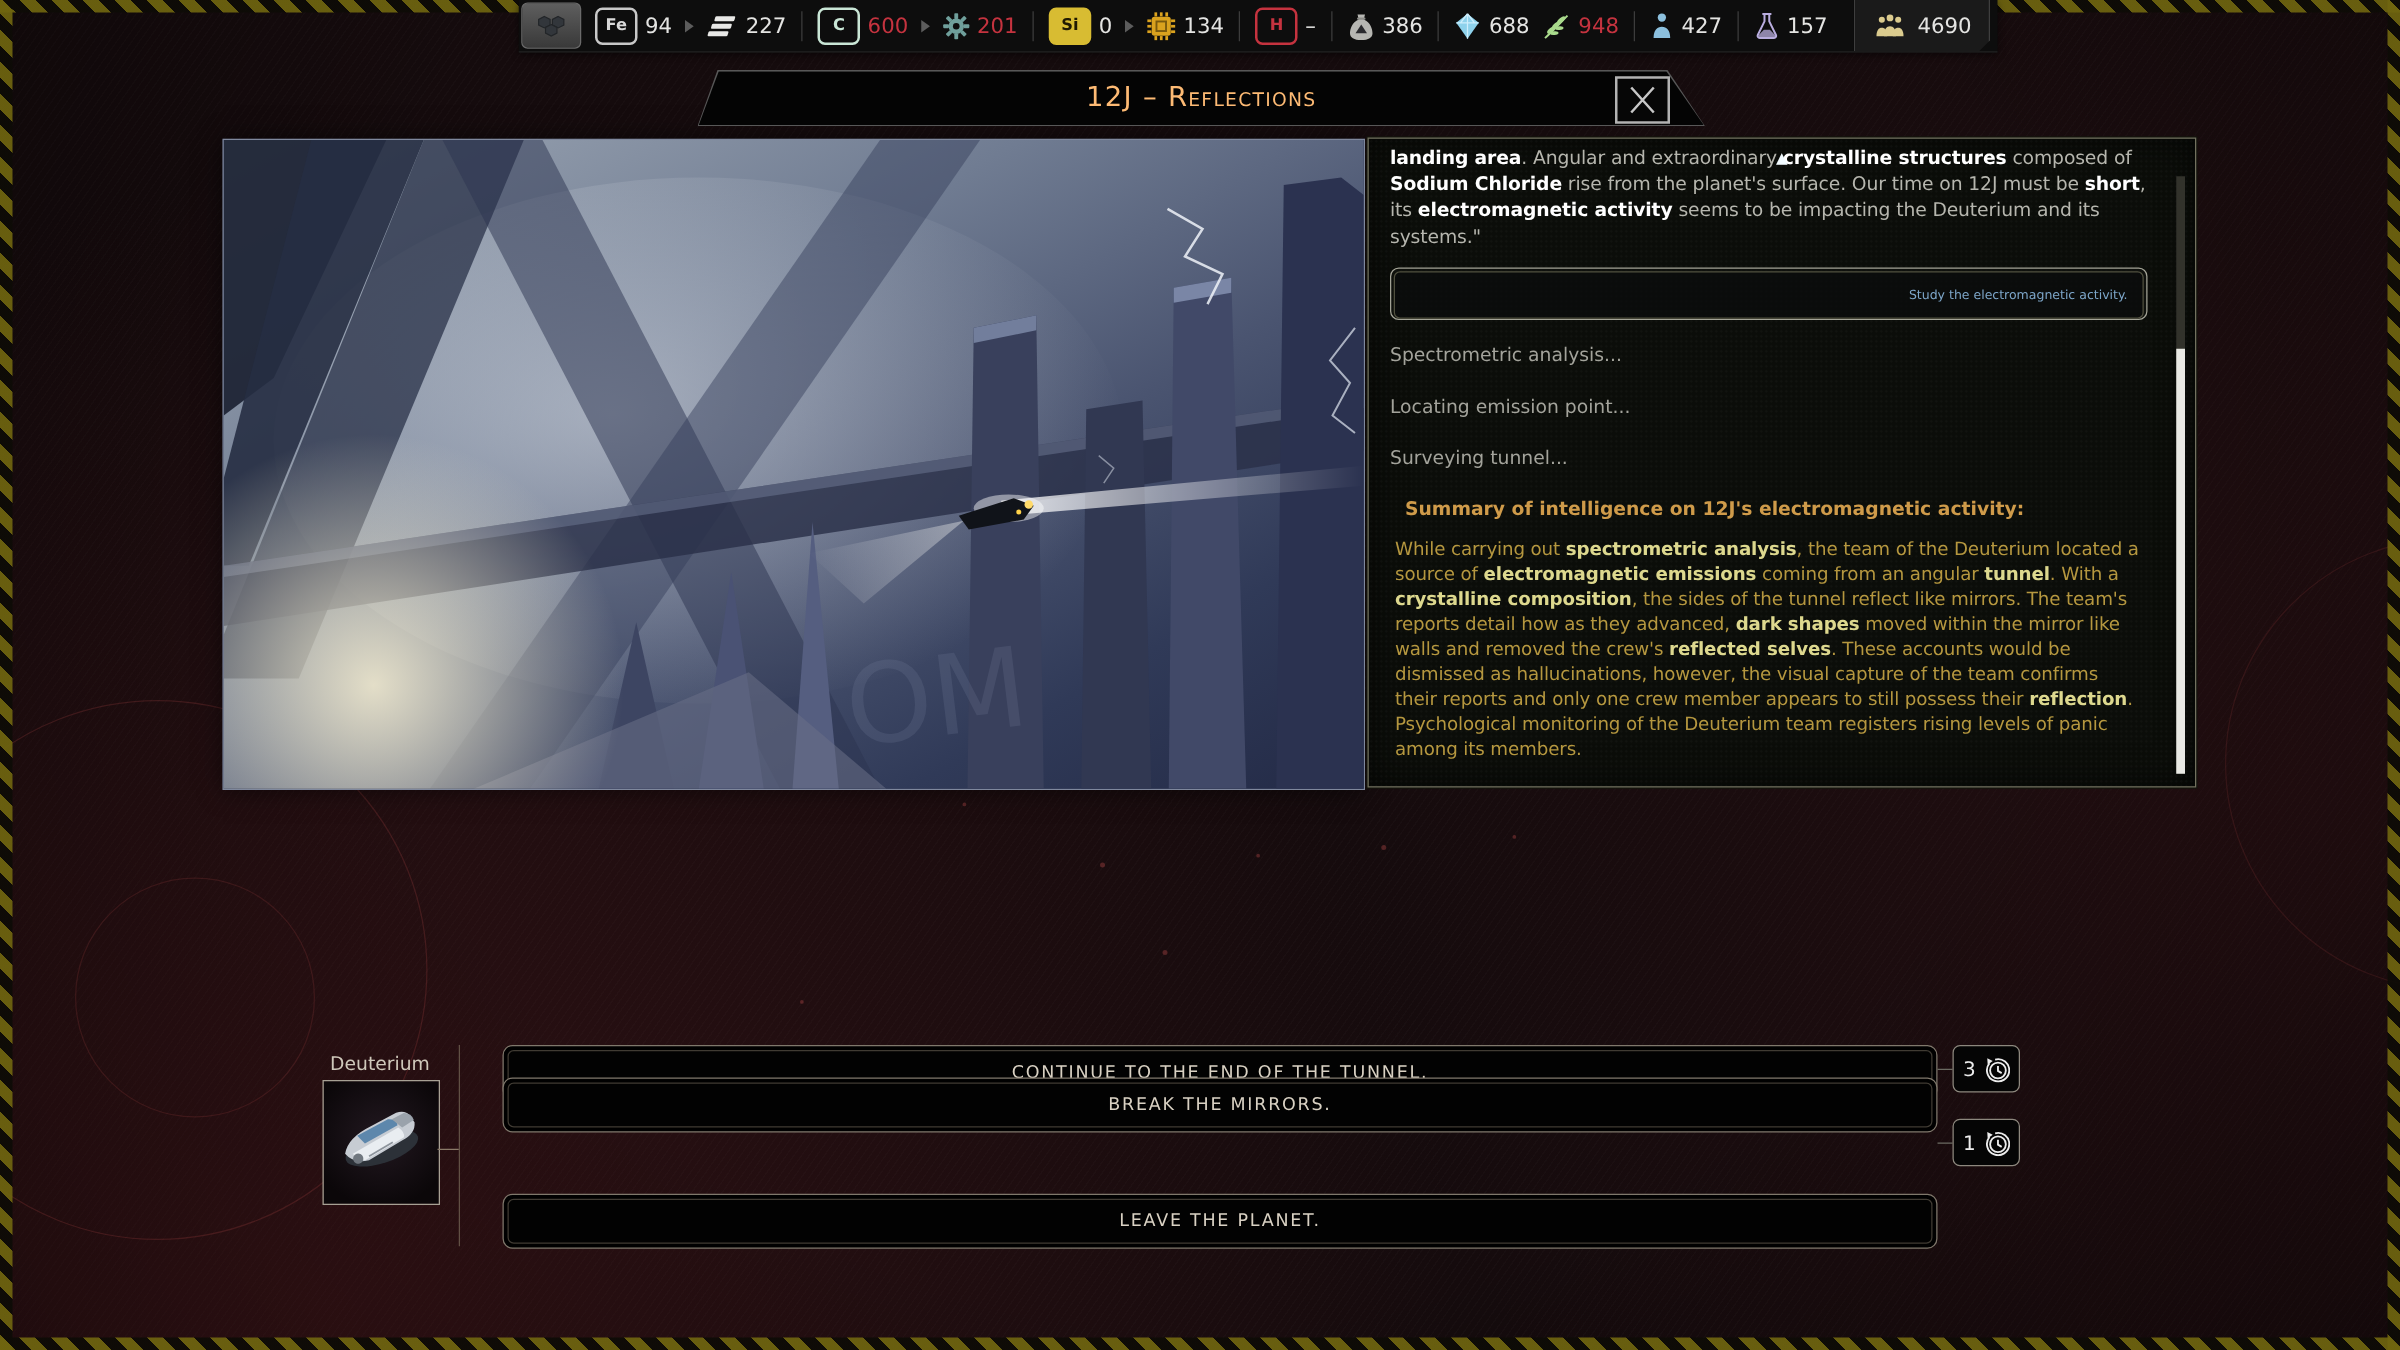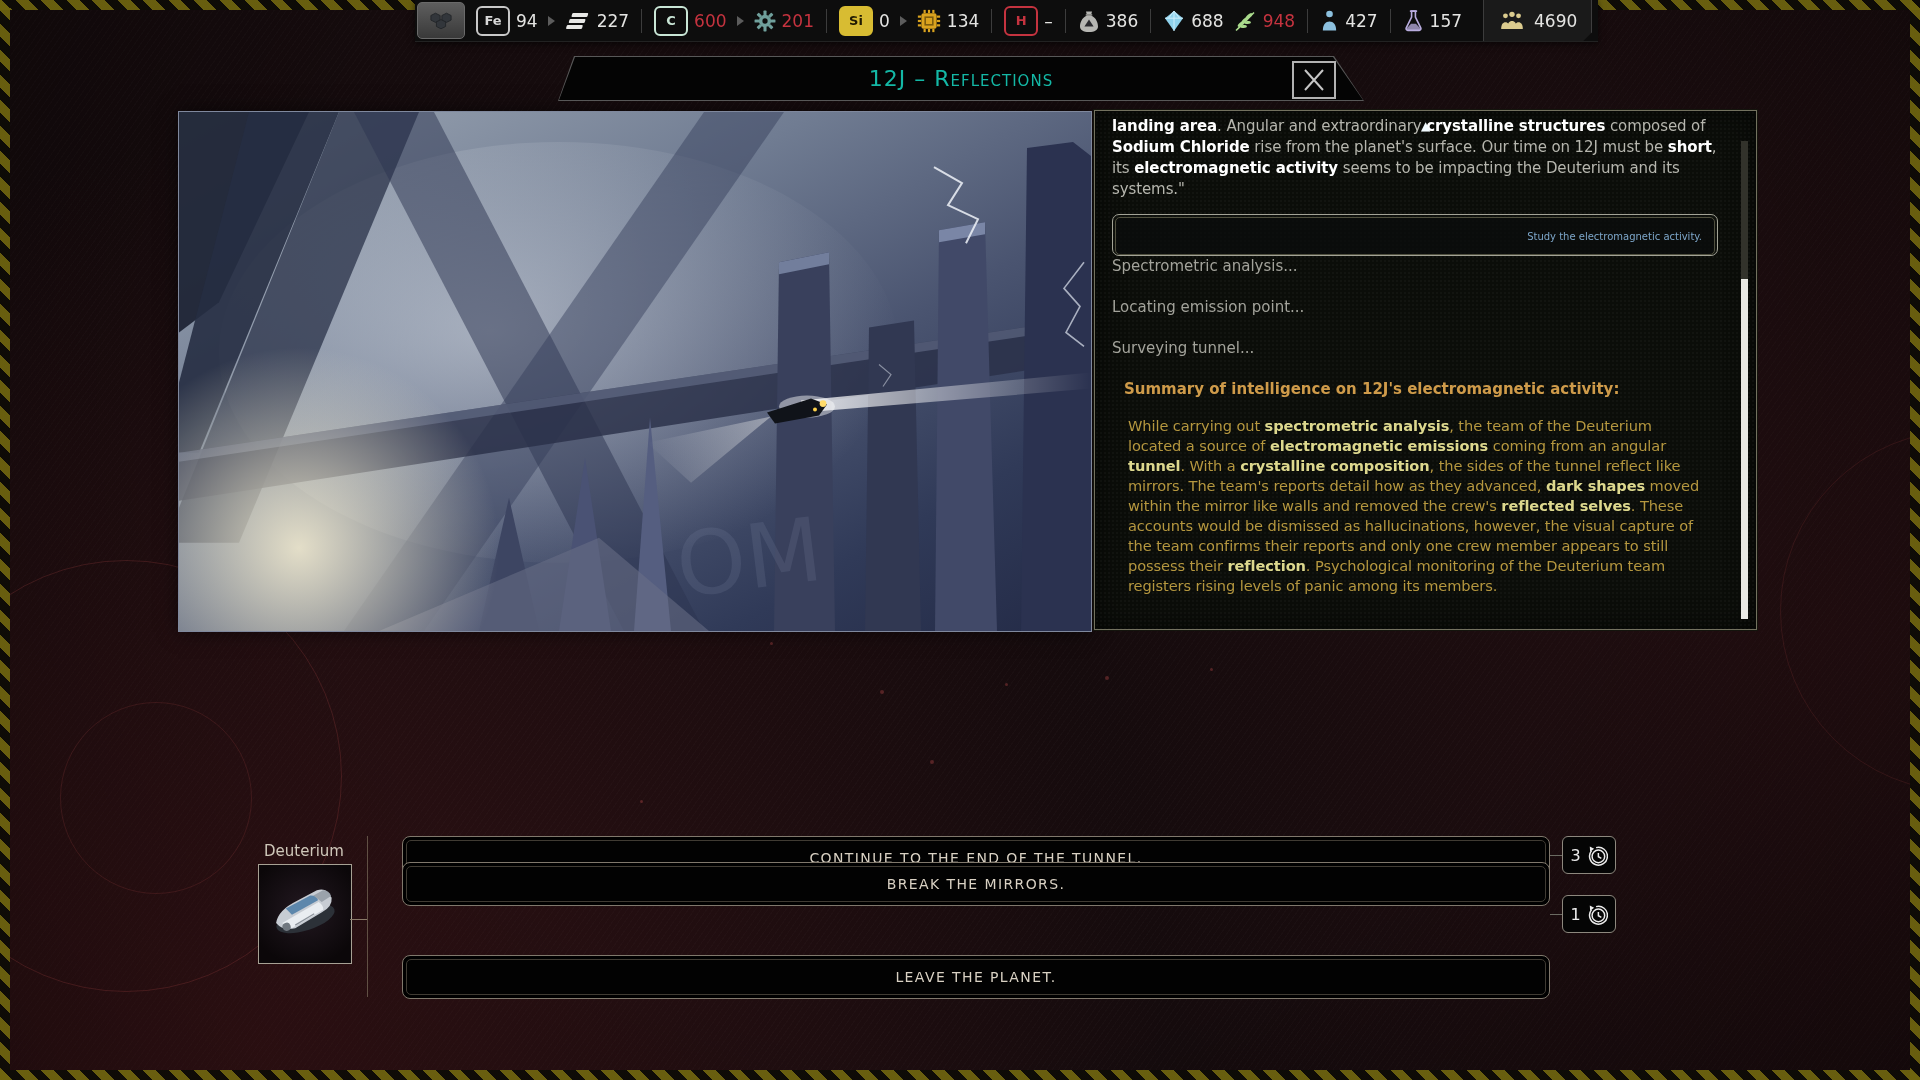--- a/index.html
+++ b/index.html
@@ -48,21 +48,21 @@
            background:#1a1a1a;border-left:1px solid #3e3e3e;border-right:1px solid #3e3e3e;
            clip-path:polygon(0 0,100% 0,100% calc(100% - 9px),calc(100% - 9px) 100%,0 100%);}
 
   
   #titlebar{position:absolute;left:558px;top:56px;width:806px;height:45px;z-index:9;}
   .tb-shape{position:absolute;inset:0;background:#585858;
             clip-path:polygon(16px 0,calc(100% - 30px) 0,100% 100%,0 100%);}
   .tb-fill{position:absolute;inset:1px;background:#040404;
            clip-path:polygon(16px 0,calc(100% - 30px) 0,100% 100%,0 100%);}
   .tb-title{position:absolute;inset:0;display:flex;align-items:center;justify-content:center;
-            font-variant:small-caps;letter-spacing:1px;font-size:22px;color:#14b8a6;}
+            font-variant:small-caps;letter-spacing:1px;font-size:22px;color:#fdba74;}
   .tb-close{position:absolute;right:28px;top:5px;width:40px;height:34px;border:2px solid #b2b2b2;
             background:#060606;display:flex;align-items:center;justify-content:center;cursor:pointer;}
 
   
   #art{position:absolute;left:178px;top:111px;width:912px;height:519px;z-index:8;
        border:1px solid rgba(195,205,220,.55);background:#2d3450;box-shadow:0 0 18px rgba(0,0,0,.55);}
   #art svg{display:block;width:100%;height:100%;}
 
   
   #eventpanel{position:absolute;left:1094px;top:110px;width:661px;height:518px;z-index:8;
@@ -71,23 +71,23 @@
   #eventpanel::before{content:"";position:absolute;inset:0;pointer-events:none;
       background-image:radial-gradient(rgba(255,255,255,.028) 1px,transparent 1px);background-size:4px 4px;}
   .panel-content{position:absolute;left:17px;right:38px;top:5px;}
   .narrative{font-size:15px;line-height:21px;color:#b6b6ae;margin:0;letter-spacing:-.1px;}
   .narrative .seg-b{font-weight:bold;color:#ffffff;}
   .study-btn{margin-top:14px;height:36px;border:1px solid #a3a396;border-radius:7px;padding:2px;cursor:pointer;
              background:rgba(20,22,18,.4);}
   .study-inner{height:100%;border:1px solid #50503f;border-radius:5px;display:flex;align-items:center;
                justify-content:flex-end;padding-right:12px;color:#7da6c9;font-size:10px;background:rgba(8,10,12,.6);}
   .progress p{margin:0 0 20px;line-height:21px;font-size:15px;color:#a3a39b;}
-  .progress{}
+  .progress{margin-top:18px;}
   .summary-head{font-weight:bold;color:#cf9b4a;font-size:15px;line-height:21px;margin:12px;}
-  .summary-body{font-size:14.6px;line-height:20px;color:#b5973f;letter-spacing:-.1px;margin:16px;}
+  .summary-body{font-size:14.6px;line-height:20px;color:#b5973f;letter-spacing:-.1px;margin:4px;}
   .summary-body .seg-b{font-weight:bold;color:#ddd88e;}
   .scroll-up{position:absolute;left:50%;top:8px;transform:translateX(-50%);color:#f2fbff;font-size:12px;z-index:5;}
   .sb-track{position:absolute;right:8px;top:30px;width:7px;height:478px;background:#32322b;z-index:5;}
   .sb-thumb{position:absolute;left:0;right:0;top:138px;height:340px;background:#e9e9e4;cursor:pointer;}
 
   
   .ship-label{position:absolute;left:258px;top:842px;width:92px;text-align:center;font-size:15px;
               color:#cfc8ba;z-index:8;}
   .ship-box{position:absolute;left:258px;top:864px;width:92px;height:98px;border:1px solid #a7a194;
             background:radial-gradient(circle at 50% 45%,#221820 0%,#0b0709 80%);z-index:8;cursor:pointer;}

